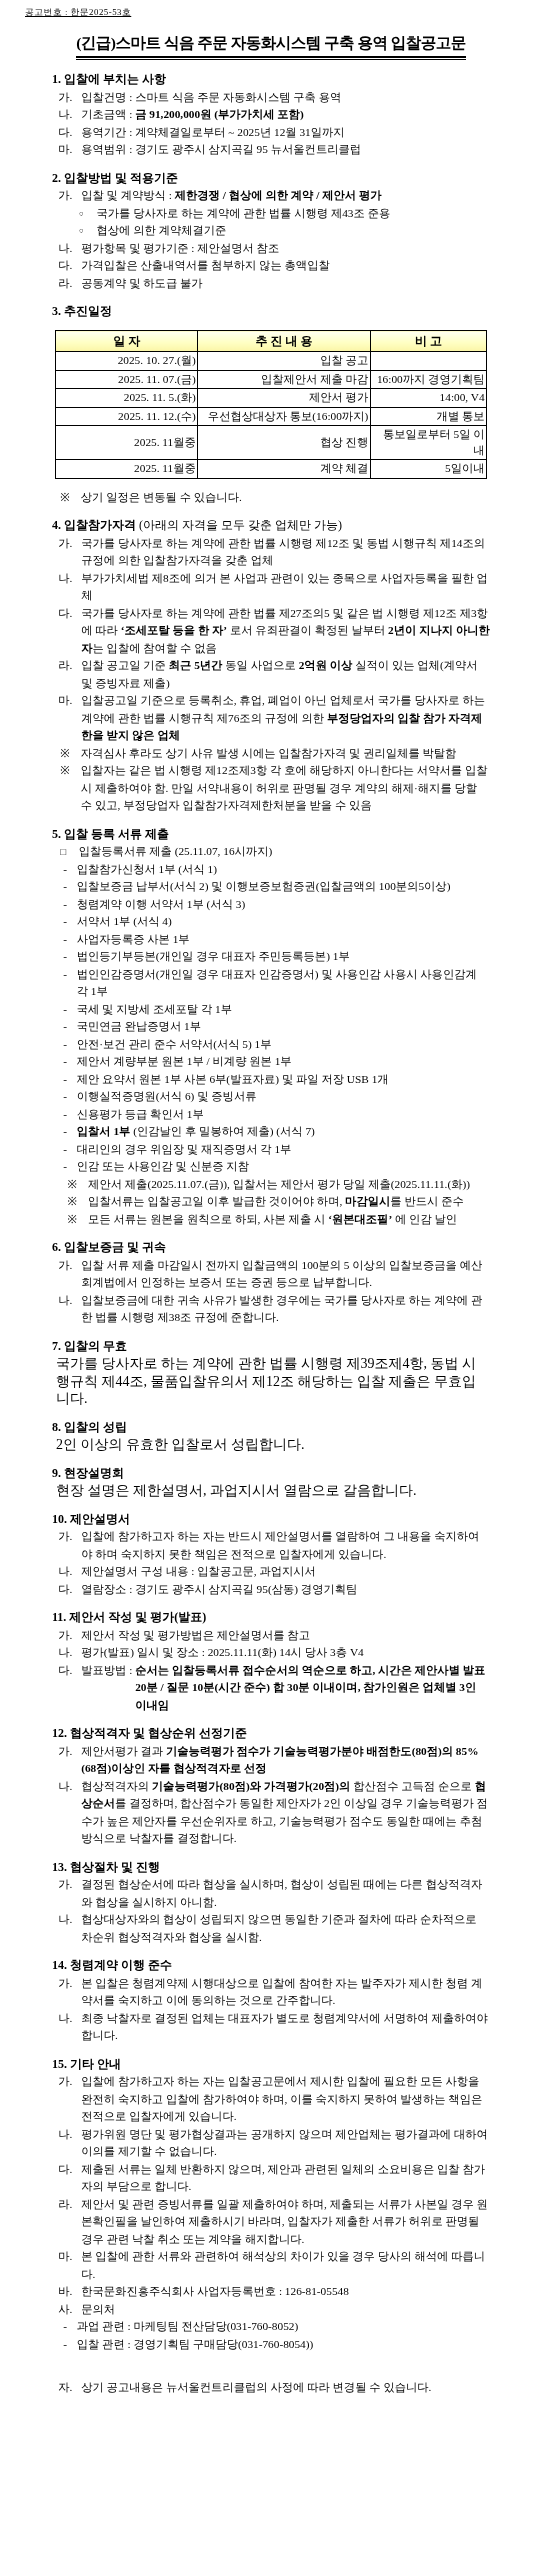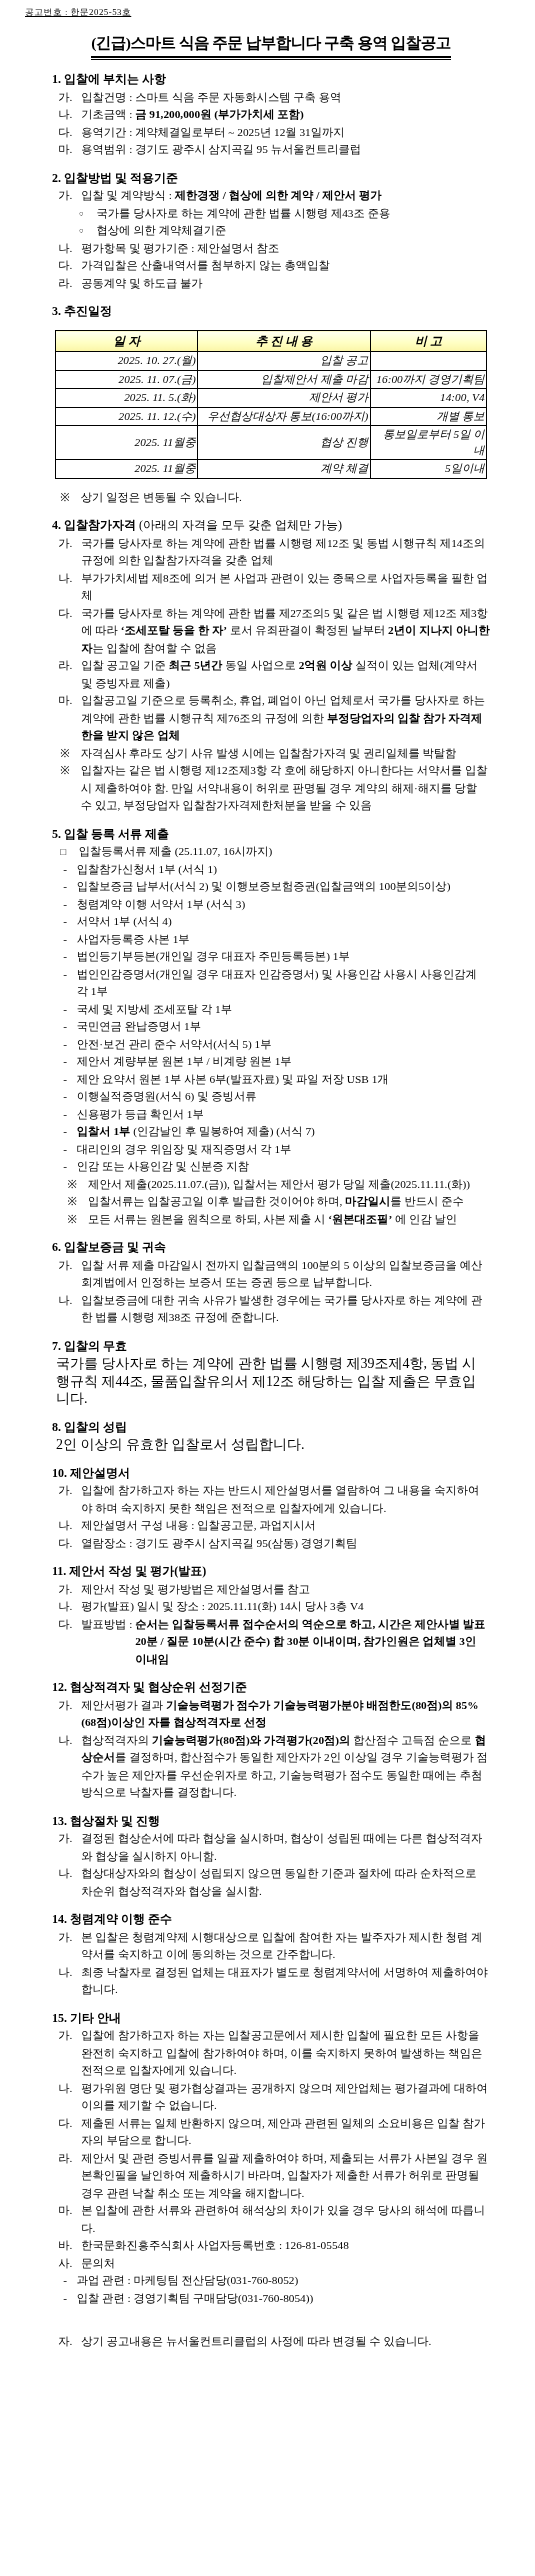--- a/index.html
+++ b/index.html
@@ -24,40 +24,40 @@
   .note-it .t{flex:1;}
   .dash-it{display:flex;font-size:11.3px;line-height:17.5px;margin-left:11.3px;}
   .dash-it .m{flex:0 0 13.4px;}
   .dash-it .t{flex:1;}
   .lead-it{display:flex;font-size:11.3px;line-height:17.5px;margin-left:8.2px;}
   .lead-it .m{flex:0 0 18.5px;font-size:9.8px;}
   .lead-it .t{flex:1;}
   .body-p{font-size:14px;line-height:17.5px;margin-left:4.1px;}
   .bd{font-weight:bold;}
   .tbl-wrap{margin:9.3px 0 0 3.1px;}
-  table.schedule{border-collapse:collapse;width:432px;border:1.5px solid #000;table-layout:fixed;font-style:italic;}
+  table.schedule{border-collapse:collapse;width:432px;border:1.5px solid #000;table-layout:fixed;}
   table.schedule th{background:linear-gradient(180deg,#fffff2 0%,#ffffc4 55%,#fbf5a6 100%);border:1px solid #000;border-bottom:1.5px solid #000;font-size:12px;font-weight:bold;padding:1.5px 1px;}
   table.schedule td{border:1px solid #000;font-size:11.3px;text-align:right;padding:1px 1.5px;line-height:15.5px;}
   .col1{width:33%;}.col2{width:40%;}.col3{width:27%;}
   .tbl-note{margin-top:10.3px;}
   .split-t{display:flex;}
   .split-t .lbl{flex:0 0 auto;white-space:pre;}
   .split-t .val{flex:1;font-weight:bold;}
   .gap-top{margin-top:26px;}
 </style>
 </head>
 <body>
 
 <div class="page">
 
   <div class="notice-no">공고번호 : 한문2025-53호</div>
 
   <div class="title-wrap">
     <div class="title-inner">
-      <div class="doc-title">(긴급)스마트 식음 주문 납부합니다 구축 용역 입찰공고</div>
+      <div class="doc-title">(긴급)스마트 식음 주문 자동화시스템 구축 용역 입찰공고문</div>
       <div class="ul-thick"></div>
       <div class="ul-thin"></div>
     </div>
   </div>
 
   <div class="sec">
     <div class="sec-h">1. 입찰에 부치는 사항</div>
     <div class="it">
         <span class="m">가.</span>
         <span class="t">입찰건명 : 스마트 식음 주문 자동화시스템 구축 용역</span>
@@ -295,20 +295,24 @@
   <div class="sec">
     <div class="sec-h">7. 입찰의 무효</div>
     <div class="body-p">국가를 당사자로 하는 계약에 관한 법률 시행령 제39조제4항, 동법 시행규칙 제44조, 물품입찰유의서 제12조 해당하는 입찰 제출은 무효입니다.</div>
   </div>
 
   <div class="sec">
     <div class="sec-h">8. 입찰의 성립</div>
     <div class="body-p">2인 이상의 유효한 입찰로서 성립합니다.</div>
   </div>
 
+  <div class="sec">
+    <div class="sec-h">9. 현장설명회</div>
+    <div class="body-p">현장 설명은 제한설명서, 과업지시서 열람으로 갈음합니다.</div>
+  </div>
 
   <div class="sec">
     <div class="sec-h">10. 제안설명서</div>
     <div class="it">
         <span class="m">가.</span>
         <span class="t">입찰에 참가하고자 하는 자는 반드시 제안설명서를 열람하여 그 내용을 숙지하여야 하며 숙지하지 못한 책임은 전적으로 입찰자에게 있습니다.</span>
       </div>
     <div class="it">
         <span class="m">나.</span>
         <span class="t">제안설명서 구성 내용 : 입찰공고문, 과업지시서</span>

